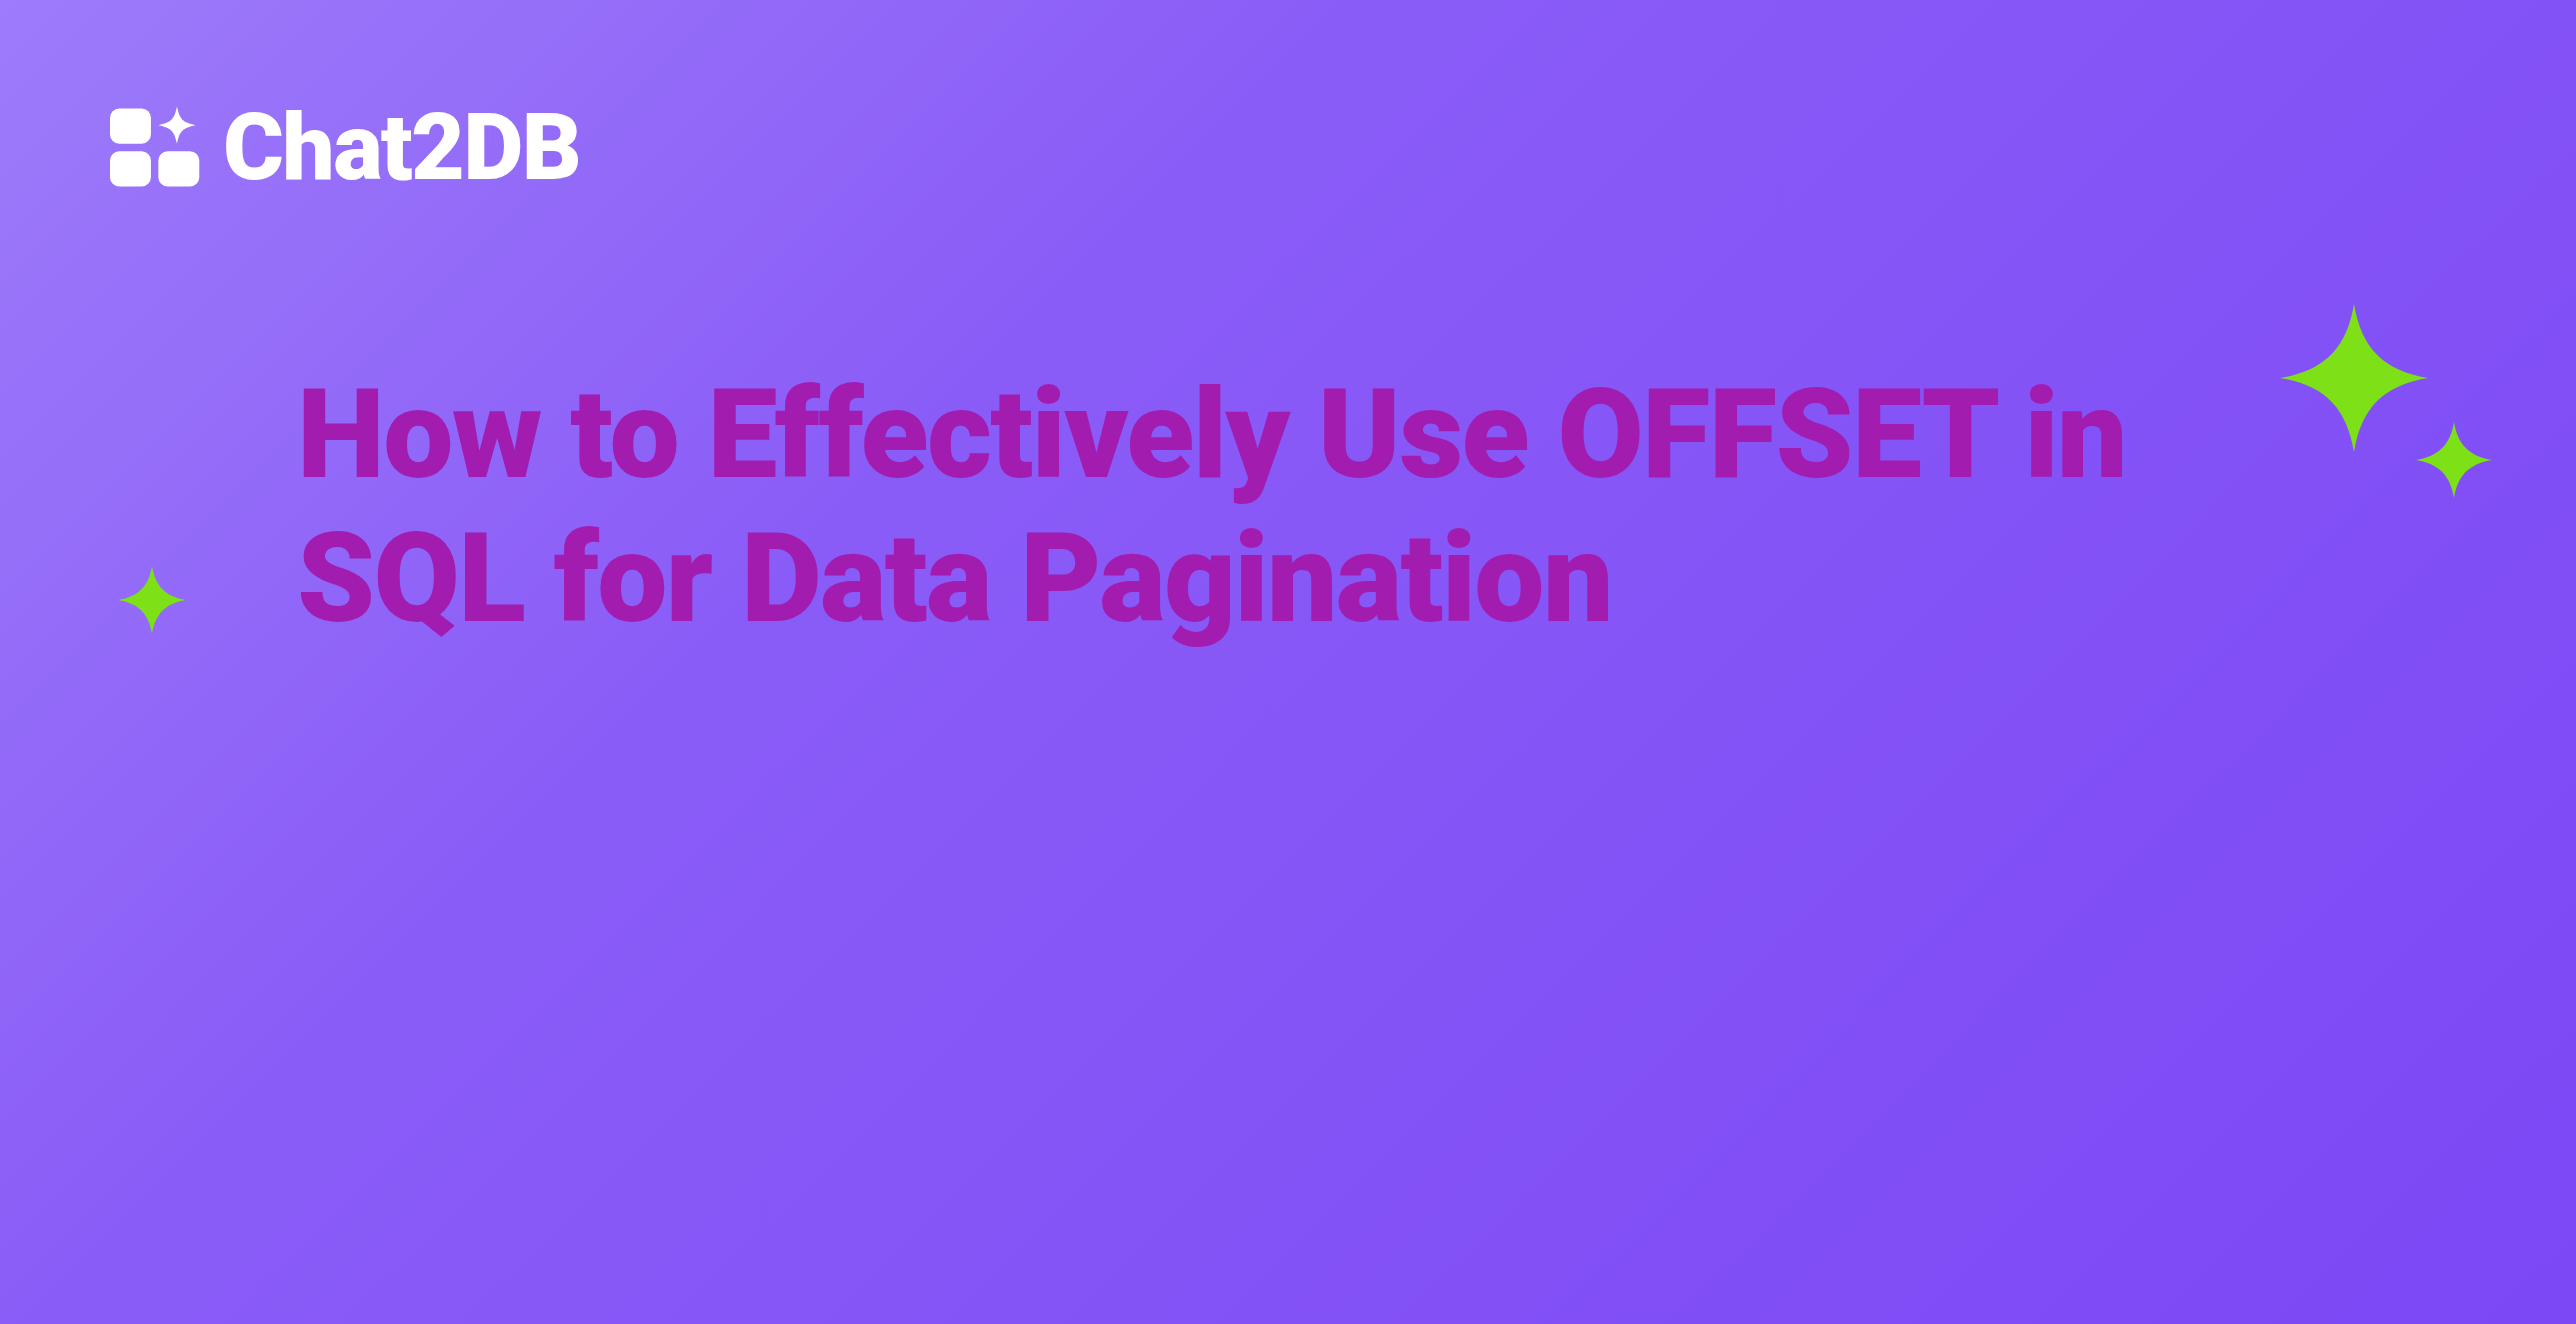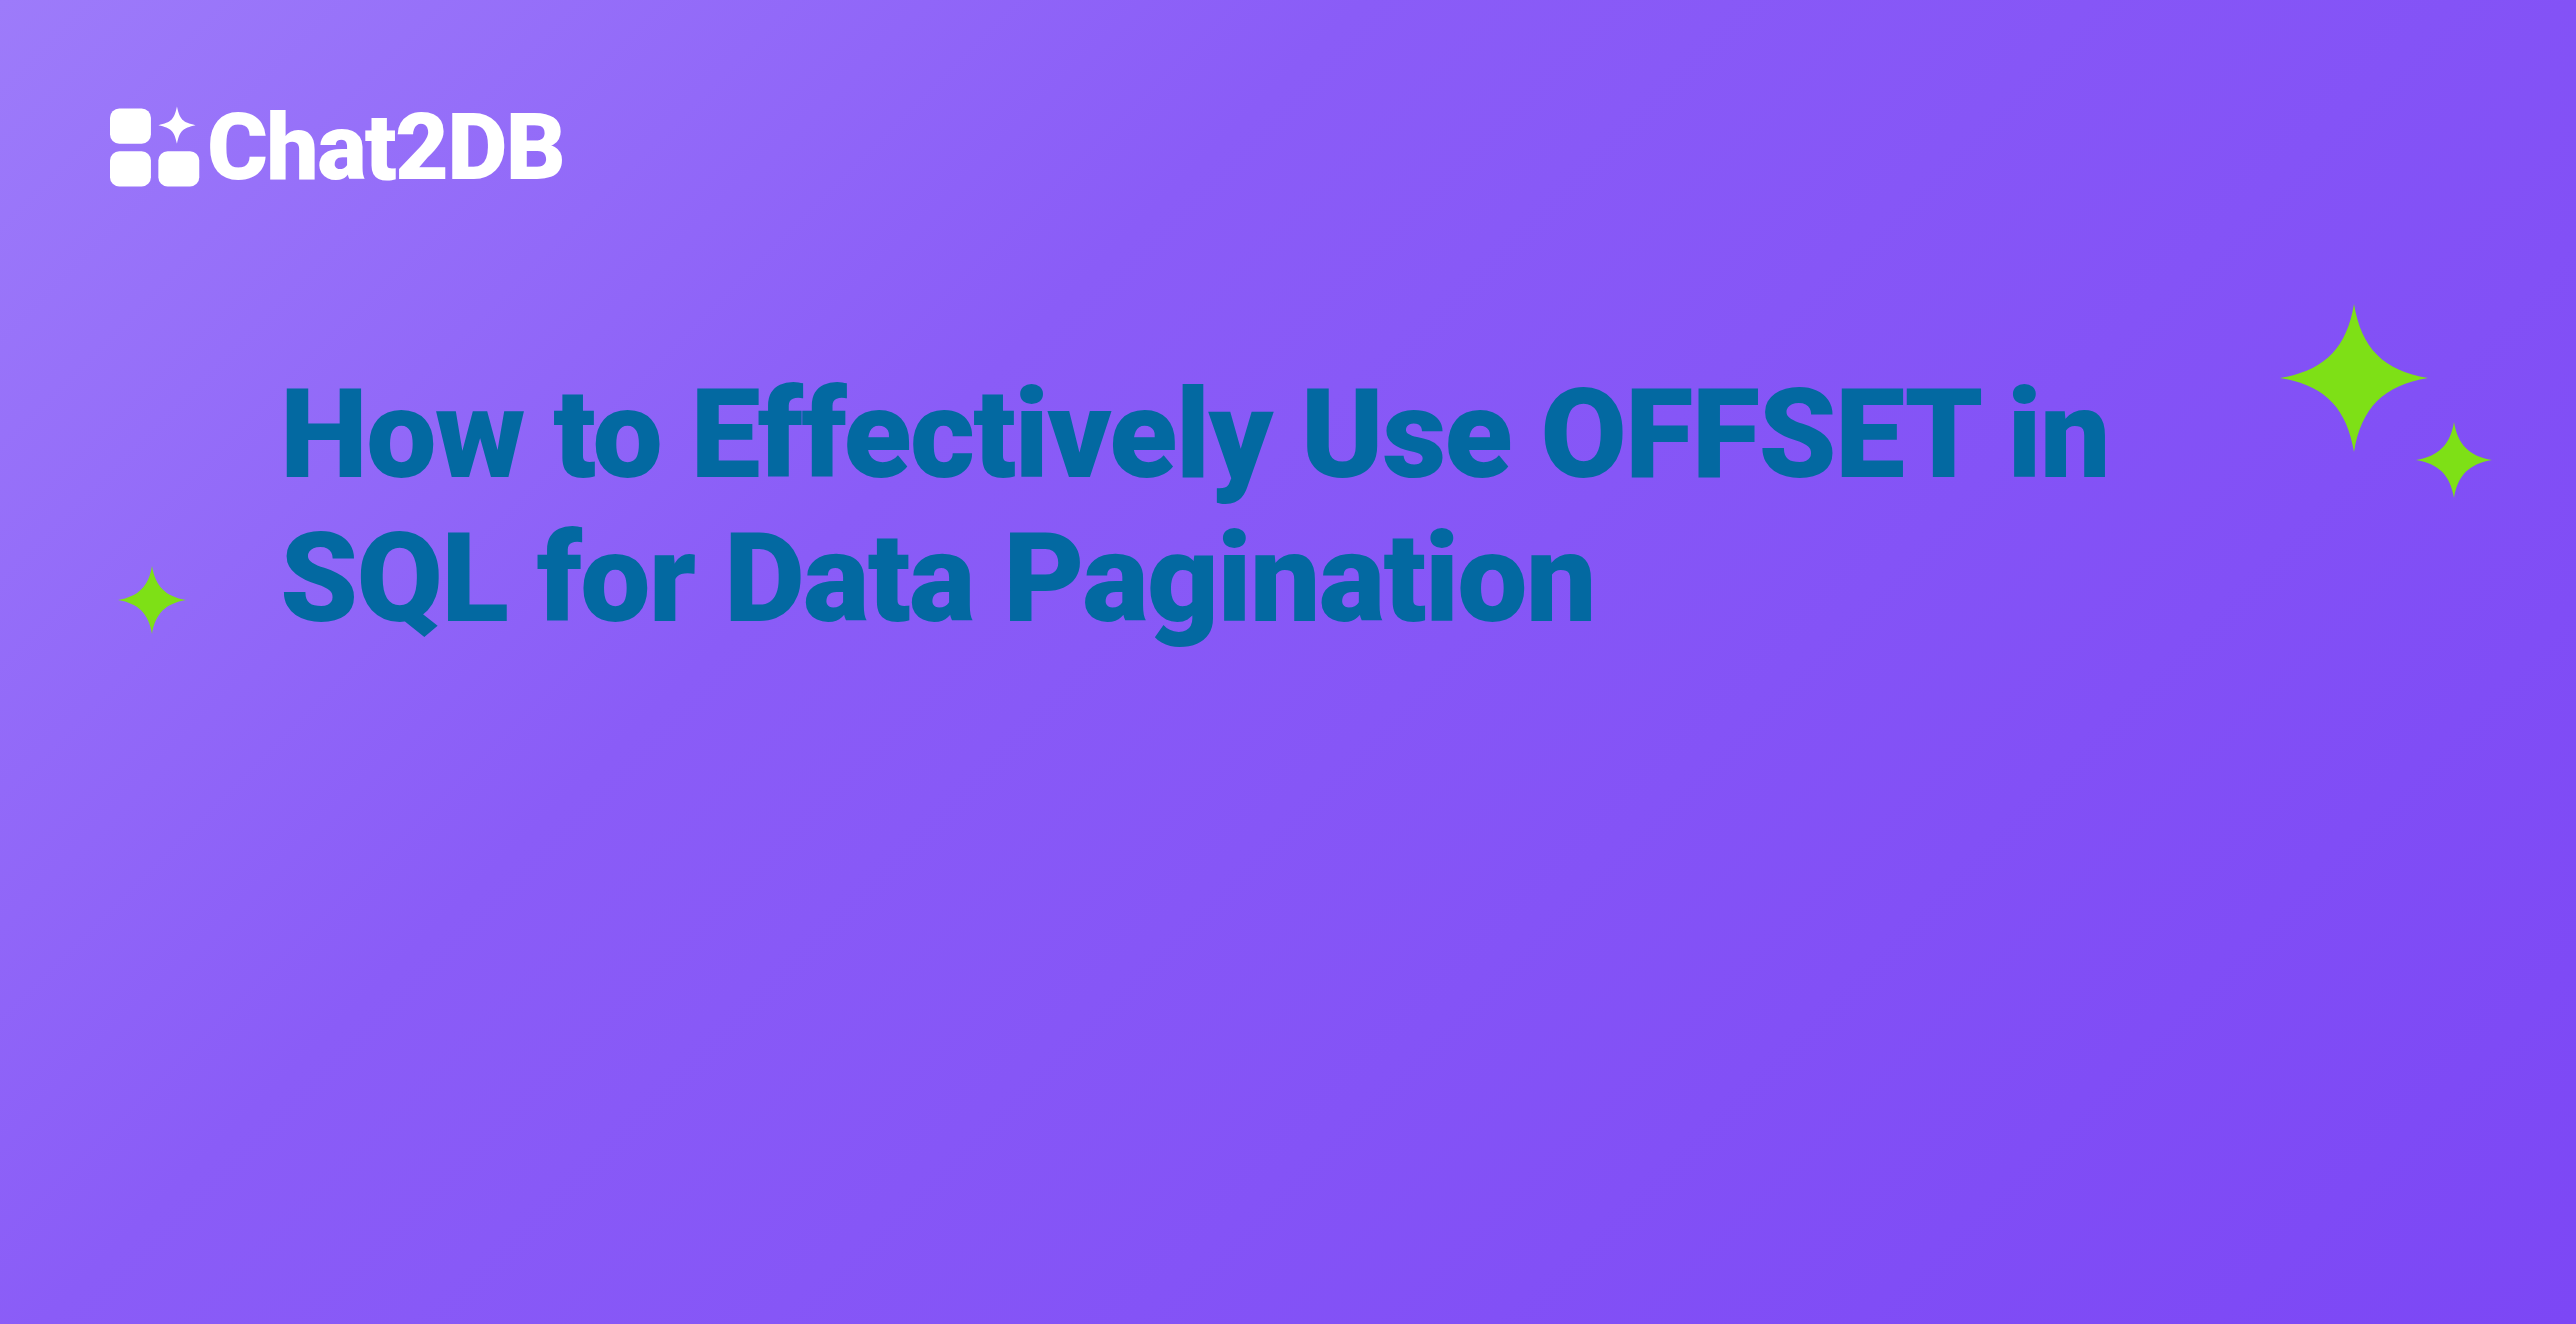--- a/index.html
+++ b/index.html
@@ -11,40 +11,40 @@
     height: 1324px;
     position: relative;
     overflow: hidden;
   }
   .logo {
     position: absolute;
     top: 101px;
     left: 110px;
     display: flex;
     align-items: center;
-    gap: 4px;
+    gap: 20px;
   }
   .logo-mark {
     width: 93px;
     height: 93px;
     position: relative;
   }
   .logo-text {
     color: #ffffff;
     font-weight: 900;
     font-size: 93px;
     letter-spacing: -1.7px;
     line-height: 1;
   }
   .headline {
     position: absolute;
     top: 363px;
-    left: 280px;
+    left: 297px;
     right: 270px;
-    color: #0369a1;
+    color: #a21caf;
     font-weight: 900;
     font-size: 125px;
     line-height: 1.15;
     letter-spacing: -1.7px;
   }
   .sparkle {
     position: absolute;
     fill: #7ee016;
   }
   .sparkle-left { top: 566px; left: 118px; width: 68px; height: 68px; }

